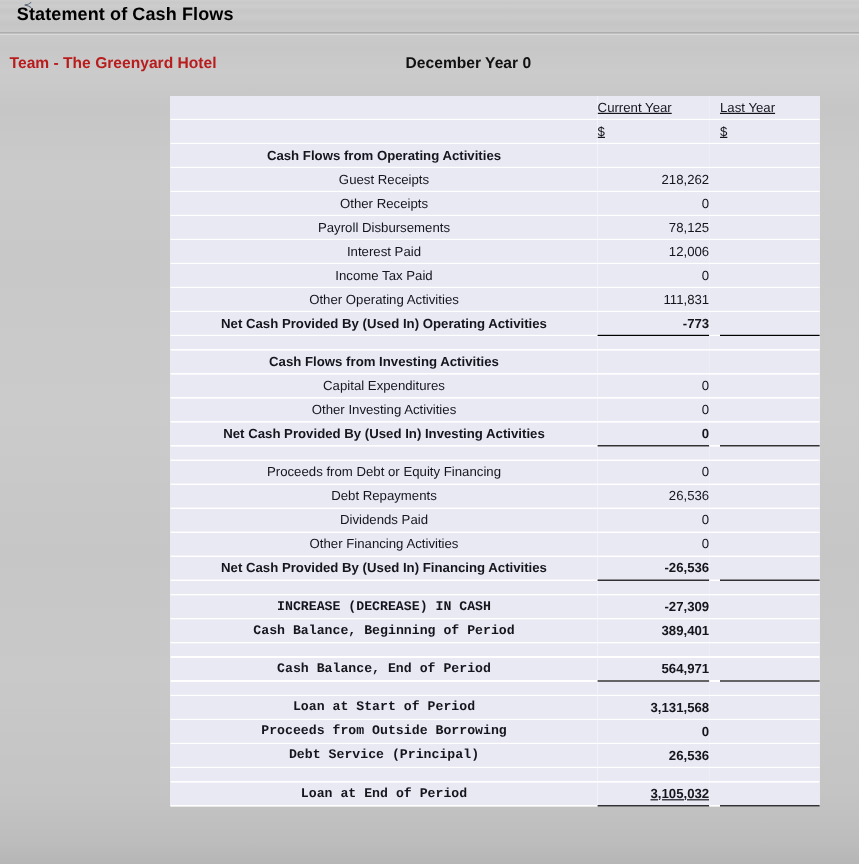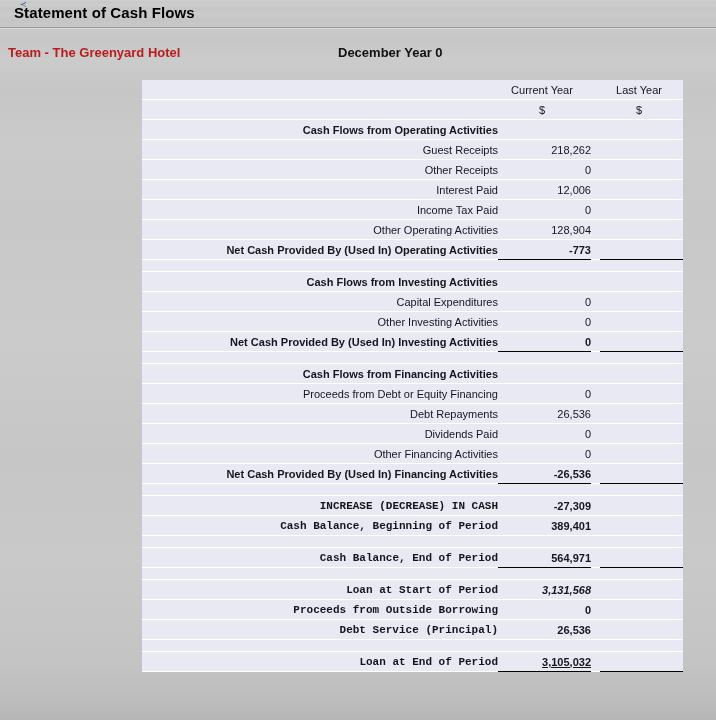--- a/index.html
+++ b/index.html
@@ -105,21 +105,21 @@
     border-bottom: 1px solid #ffffff;
     vertical-align: middle;
     white-space: nowrap;
     overflow: hidden;
   }
   col.c-label { width: 356px; }
   col.c-cur   { width: 93px; }
   col.c-gap   { width: 9px; }
   col.c-last  { width: 83px; }
 
-  td.label  { padding-left: 4px; text-align: right; }
+  td.label  { padding-left: 4px; text-align: center; }
   td.num    { padding-right: 5px; text-align: right; }
   td.gap    { }
 
   
   .t-section { font-weight: bold; padding-left: 4px; }
   .t-item    { font-weight: normal; padding-left: 11px; }
   .t-item2   { font-weight: normal; padding-left: 14px; }
   .t-total   { font-weight: bold; padding-left: 20px; }
   .t-strong  { font-weight: bold; padding-left: 4px; font-family: Liberation Mono, monospace; }
 
@@ -134,21 +134,21 @@
   tr.ruled td.gap   { border-bottom: 1px solid #ffffff; }
 
   tr.spacer td { height: 11px; }
 
   
   tr.hdr td {
     font-weight: normal;
     font-size: 11px;
     color: #14161c;
   }
-  tr.hdr td.num, tr.hdr td.lastnum { text-align: center; padding-right: 5px; }
+  tr.hdr td.num, tr.hdr td.lastnum { text-align: left; padding-right: 5px; text-decoration: underline; }
 
   td.lastnum { text-align: right; padding-right: 5px; }
 </style>
 </head>
 <body>
 
 <div class="corner-glyph">≺</div>
 
 <div class="page-title">Statement of Cash Flows</div>
 
@@ -192,34 +192,40 @@
           <td class="gap"></td>
           <td class="lastnum"></td>
         </tr>
         <tr>
           <td class="label t-item">Other Receipts</td>
           <td class="num">0</td>
           <td class="gap"></td>
           <td class="lastnum"></td>
         </tr>
         <tr>
+          <td class="label t-item">Payroll Disbursements</td>
+          <td class="num">78,125</td>
+          <td class="gap"></td>
+          <td class="lastnum"></td>
+        </tr>
+        <tr>
           <td class="label t-item">Interest Paid</td>
           <td class="num">12,006</td>
           <td class="gap"></td>
           <td class="lastnum"></td>
         </tr>
         <tr>
           <td class="label t-item">Income Tax Paid</td>
           <td class="num">0</td>
           <td class="gap"></td>
           <td class="lastnum"></td>
         </tr>
         <tr>
           <td class="label t-item">Other Operating Activities</td>
-          <td class="num">128,904</td>
+          <td class="num">111,831</td>
           <td class="gap"></td>
           <td class="lastnum"></td>
         </tr>
         <tr class="ruled">
           <td class="label t-total">Net Cash Provided By (Used In) Operating Activities</td>
           <td class="num">-773</td>
           <td class="gap"></td>
           <td class="lastnum"></td>
         </tr>
         <tr class="spacer">
@@ -252,26 +258,20 @@
           <td class="gap"></td>
           <td class="lastnum"></td>
         </tr>
         <tr class="spacer">
           <td class="label"></td>
           <td class="num"></td>
           <td class="gap"></td>
           <td class="lastnum"></td>
         </tr>
         <tr>
-          <td class="label t-section">Cash Flows from Financing Activities</td>
-          <td class="num"></td>
-          <td class="gap"></td>
-          <td class="lastnum"></td>
-        </tr>
-        <tr>
           <td class="label t-item">Proceeds from Debt or Equity Financing</td>
           <td class="num">0</td>
           <td class="gap"></td>
           <td class="lastnum"></td>
         </tr>
         <tr>
           <td class="label t-item">Debt Repayments</td>
           <td class="num">26,536</td>
           <td class="gap"></td>
           <td class="lastnum"></td>
@@ -325,21 +325,21 @@
           <td class="lastnum"></td>
         </tr>
         <tr class="spacer">
           <td class="label"></td>
           <td class="num"></td>
           <td class="gap"></td>
           <td class="lastnum"></td>
         </tr>
         <tr>
           <td class="label t-strong">Loan at Start of Period</td>
-          <td class="num" style="font-weight: bold; font-style: italic;">3,131,568</td>
+          <td class="num" style="font-weight: bold;">3,131,568</td>
           <td class="gap"></td>
           <td class="lastnum"></td>
         </tr>
         <tr>
           <td class="label t-strong">Proceeds from Outside Borrowing</td>
           <td class="num" style="font-weight: bold;">0</td>
           <td class="gap"></td>
           <td class="lastnum"></td>
         </tr>
         <tr>

